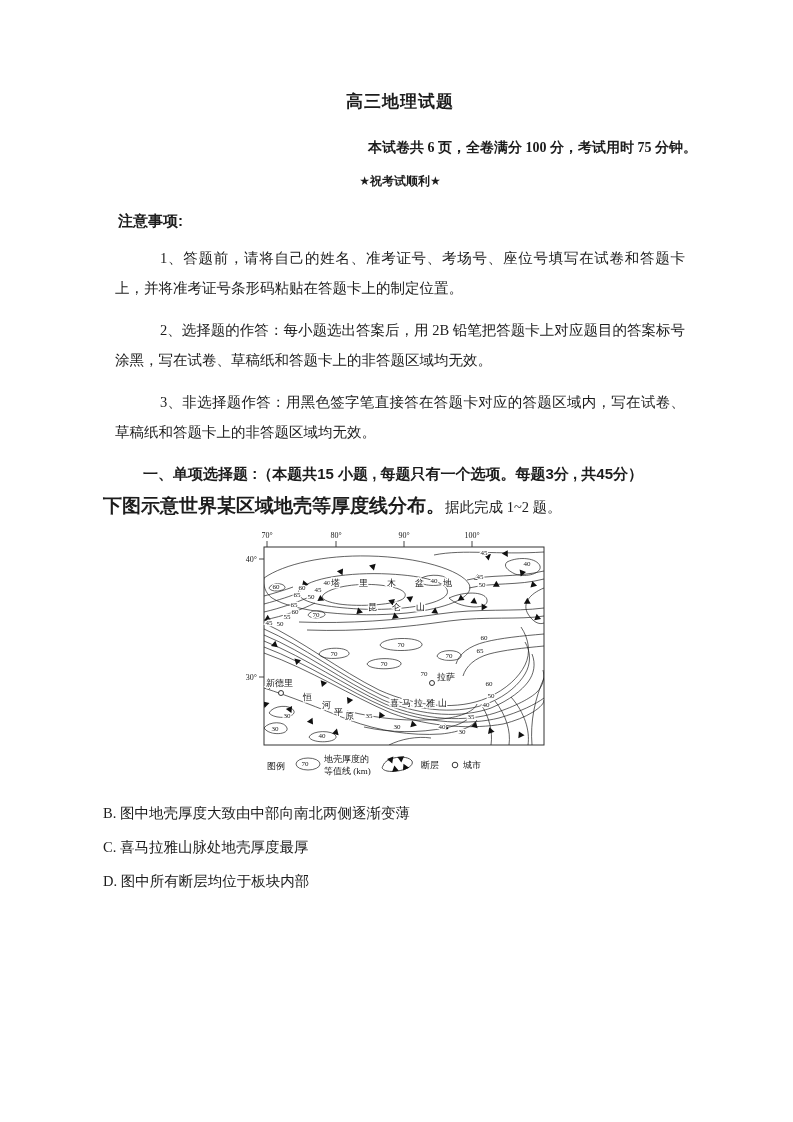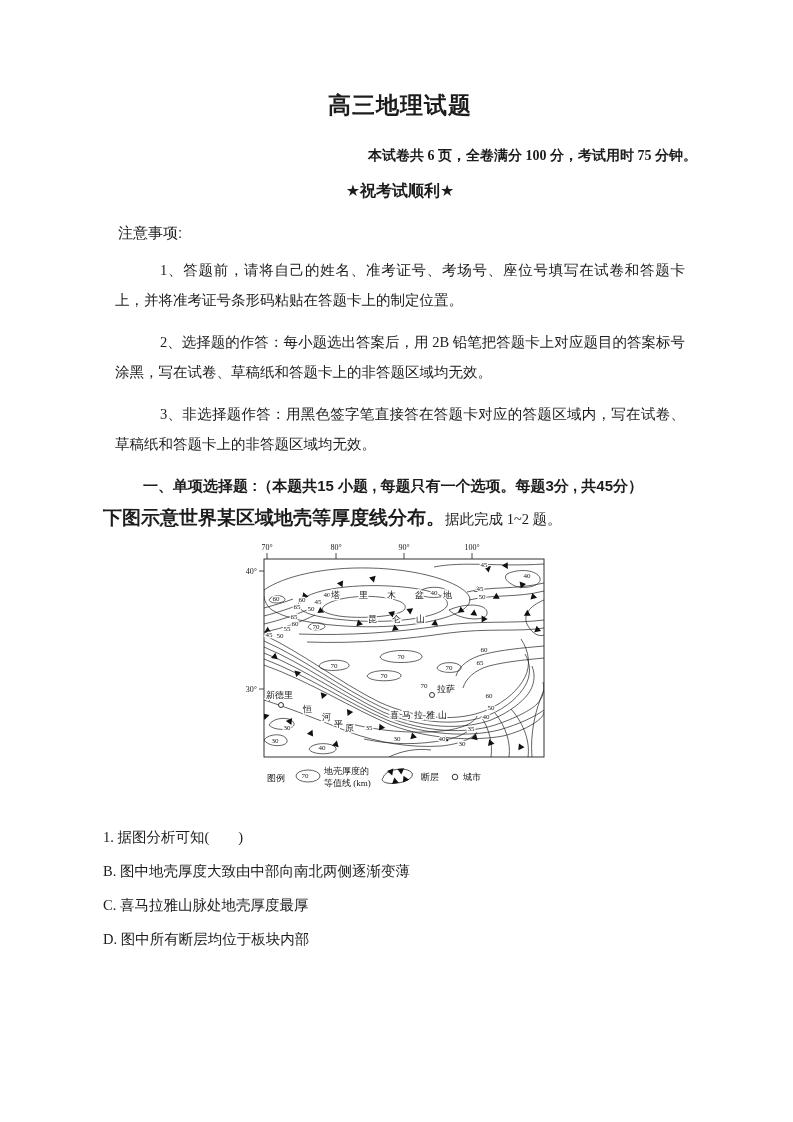--- a/index.html
+++ b/index.html
@@ -3,25 +3,25 @@
 <meta charset="utf-8">
 <style>
   html,body{margin:0;padding:0;}
   body{
     width:793px;height:1122px;background:#ffffff;overflow:hidden;
     font-family:"Liberation Serif","DejaVu Serif",serif;
     color:#1c1c1c;
   }
   .doc{padding:90px 96px 0 103px;}
   .title{font-size:17px;font-weight:bold;text-align:center;margin:0 0 26px;letter-spacing:1px;}
-  .subtitle{font-size:23px;font-weight:bold;text-align:center;margin:0 0 26px;letter-spacing:1px;}
+  .subtitle{font-size:17px;font-weight:bold;text-align:center;margin:0 0 26px;letter-spacing:1px;}
   .info{font-size:14px;font-weight:bold;text-align:right;margin:0 0 16px;}
-  .wish{font-size:16px;font-weight:bold;text-align:center;margin:0 0 22px;
+  .wish{font-size:12px;font-weight:bold;text-align:center;margin:0 0 22px;
         font-family:"Liberation Sans","DejaVu Sans",sans-serif;}
-  .notice-head{font-size:15px;font-weight:normal;margin:0 0 8px;padding-left:15px;
+  .notice-head{font-size:15px;font-weight:bold;margin:0 0 8px;padding-left:15px;
         font-family:"Liberation Sans","DejaVu Sans",sans-serif;}
   .nitem{font-size:14.5px;line-height:30px;margin:12px;text-indent:45px;text-align:justify;}
   .sec-head{font-size:15px;font-weight:bold;line-height:30px;margin:2px 0 0;text-indent:40px;
         font-family:"Liberation Sans","DejaVu Sans",sans-serif;}
   .passage{font-size:14.5px;line-height:30px;margin:2px 0 0;}
   .passage .lead-bold{font-weight:bold;font-family:"Liberation Sans","DejaVu Sans",sans-serif;font-size:19px;}
   .fig{width:322px;margin:6px auto 0;}
   .q{font-size:14.5px;line-height:30px;margin:16px 0 0;}
   .opt{font-size:14.5px;line-height:30px;margin:4px 0 0;}
   .q2{margin-top:2px;}
@@ -233,17 +233,16 @@
           <use href="#ft" transform="translate(156,241) rotate(-10)"></use>
           <use href="#ft" transform="translate(166,239) rotate(-25)"></use>
         </g>
         <text class="lg" x="182" y="240">断层</text>
         <circle cx="216" cy="237" r="2.8" fill="#fff" stroke="#1f1f1f" stroke-width="0.9"></circle>
         <text class="lg" x="224" y="240">城市</text>
       </g>
     </svg>
   </div>
 
-  <p class="q">1. 据图分析可知(　　)</p>
   <p class="opt">B. 图中地壳厚度大致由中部向南北两侧逐渐变薄</p>
   <p class="opt">C. 喜马拉雅山脉处地壳厚度最厚</p>
   <p class="opt">D. 图中所有断层均位于板块内部</p>
 </div>
 
 </body></html>

